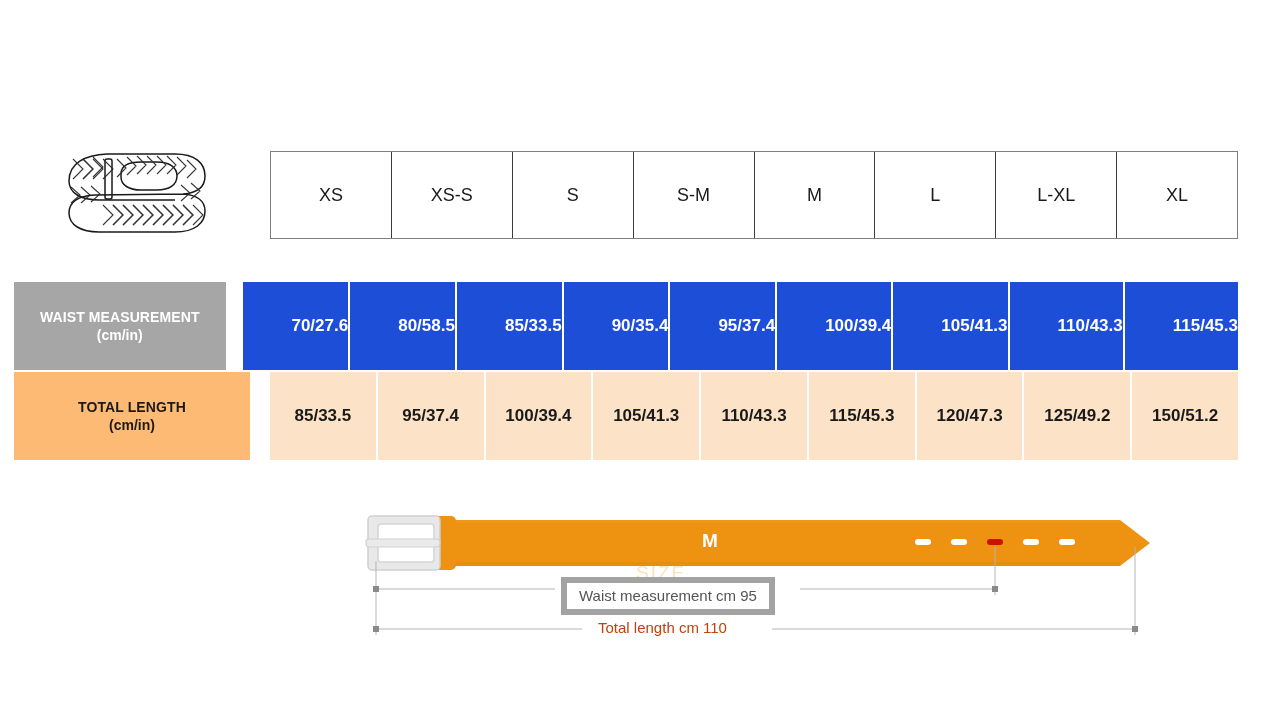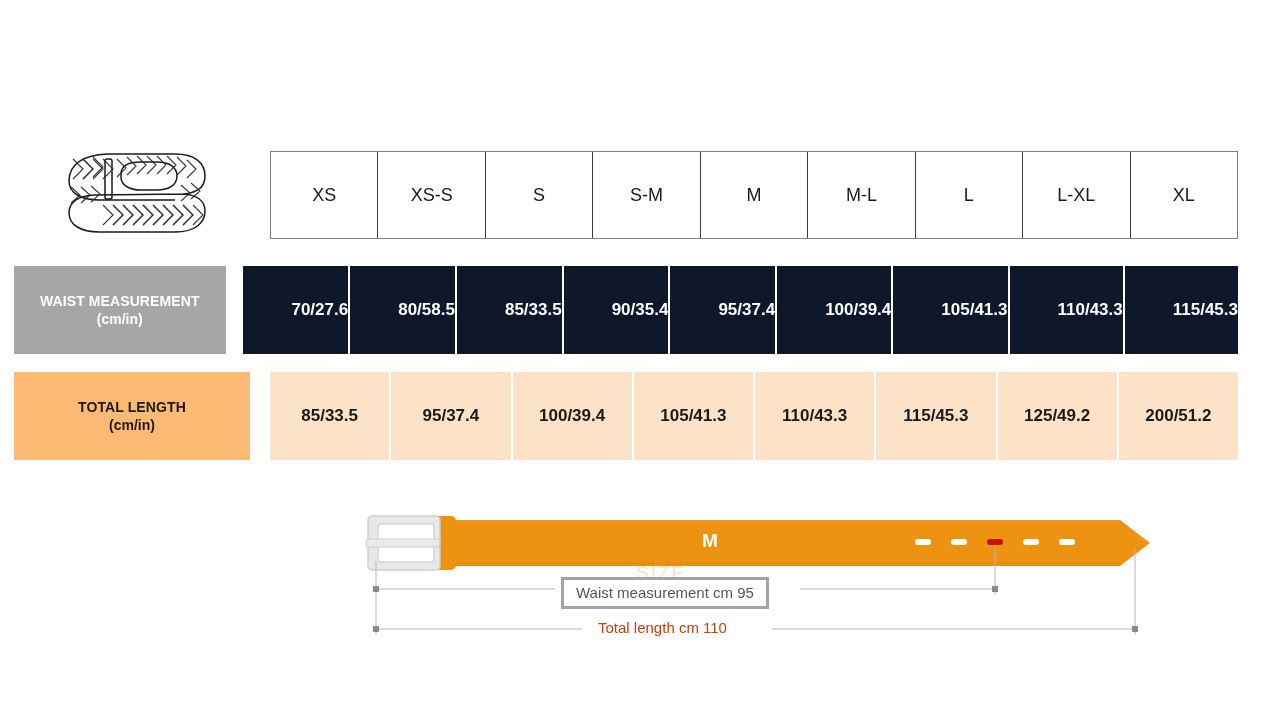--- a/index.html
+++ b/index.html
@@ -33,21 +33,21 @@
     background: #ffffff;
   }
   .size-header-cell:last-child { border-right: none; }
 
   
   .meas-row {
     position: absolute; left: 14px;
     width: 1224px; height: 88px;
     display: flex;
   }
-  .meas-row.waist  { top: 266px; }
+  .meas-row.waist  { top: 282px; }
   .meas-row.length { top: 372px; }
 
   .meas-label {
     width: 236px; height: 88px;
     display: flex; flex-direction: column;
     align-items: center; justify-content: center;
     text-align: center; line-height: 1.3;
   }
   .meas-label .l1 { font-weight: bold; font-size: 14px; letter-spacing: .1px; }
   .meas-label .l2 { font-weight: bold; font-size: 14px; }
@@ -55,40 +55,40 @@
   .length .meas-label { background: #fdba74; color: #1a1a1a; }
 
   .meas-spacer { width: 20px; }
 
   .meas-cells { flex: 1 1 auto; display: flex; gap: 2px; }
   .meas-cell {
     flex: 1 1 0;
     display: flex; align-items: center; justify-content: center;
     font-size: 17px; font-weight: bold;
   }
-  .waist .meas-cell  { background: #0f172a; color: #ffffff; padding-left: 48px; }
+  .waist .meas-cell  { background: #1d4ed8; color: #ffffff; padding-left: 48px; }
   .length .meas-cell { background: #fce3c8; color: #1a1a1a; }
 
   
   .belt-diagram {
     position: absolute; left: 360px; top: 505px;
     width: 790px; height: 150px;
   }
   .belt-size-label {
     position: absolute; left: 636px; top: 530px;
     font-size: 19px; color: #fde3bb; letter-spacing: 2px; margin-top: 32px;
   }
   .belt-size-value {
     position: absolute; left: 702px; top: 530px;
     font-size: 19px; color: #ffffff; font-weight: bold;
   }
   .dim-box {
     position: absolute; left: 561px; top: 577px;
     padding: 4px 12px 5px 12px;
-    border: 3px solid #a3a3a3; background: #ffffff;
+    border: 6px solid #a3a3a3; background: #ffffff;
     font-size: 15px; color: #555555;
     white-space: nowrap;
   }
   .dim-text {
     position: absolute; left: 598px; top: 619px;
     font-size: 15px; color: #c2410c;
     white-space: nowrap;
   }
 </style>
 </head>
@@ -128,21 +128,20 @@
       </g>
     </svg>
   </div>
 
   <div class="size-header-table">
     <div class="size-header-cell">XS</div>
     <div class="size-header-cell">XS-S</div>
     <div class="size-header-cell">S</div>
     <div class="size-header-cell">S-M</div>
     <div class="size-header-cell">M</div>
-    <div class="size-header-cell">M-L</div>
     <div class="size-header-cell">L</div>
     <div class="size-header-cell">L-XL</div>
     <div class="size-header-cell">XL</div>
   </div>
 
   <div class="meas-row waist">
     <div class="meas-label">
       <span class="l1">WAIST MEASUREMENT</span>
       <span class="l2">(cm/in)</span>
     </div>
@@ -166,22 +165,23 @@
       <span class="l2">(cm/in)</span>
     </div>
     <div class="meas-spacer"></div>
     <div class="meas-cells">
       <div class="meas-cell">85/33.5</div>
       <div class="meas-cell">95/37.4</div>
       <div class="meas-cell">100/39.4</div>
       <div class="meas-cell">105/41.3</div>
       <div class="meas-cell">110/43.3</div>
       <div class="meas-cell">115/45.3</div>
+      <div class="meas-cell">120/47.3</div>
       <div class="meas-cell">125/49.2</div>
-      <div class="meas-cell">200/51.2</div>
+      <div class="meas-cell">150/51.2</div>
     </div>
   </div>
 
   <div class="belt-diagram">
     <svg viewBox="0 0 790 150" width="790" height="150" aria-hidden="true">
 
       <g>
         <polygon points="90,15 760,15 790,38 760,61 90,61" fill="#ee9211"></polygon>
 
         <rect x="90" y="15" width="670" height="3" fill="#f09b22" opacity="0.6"></rect>

